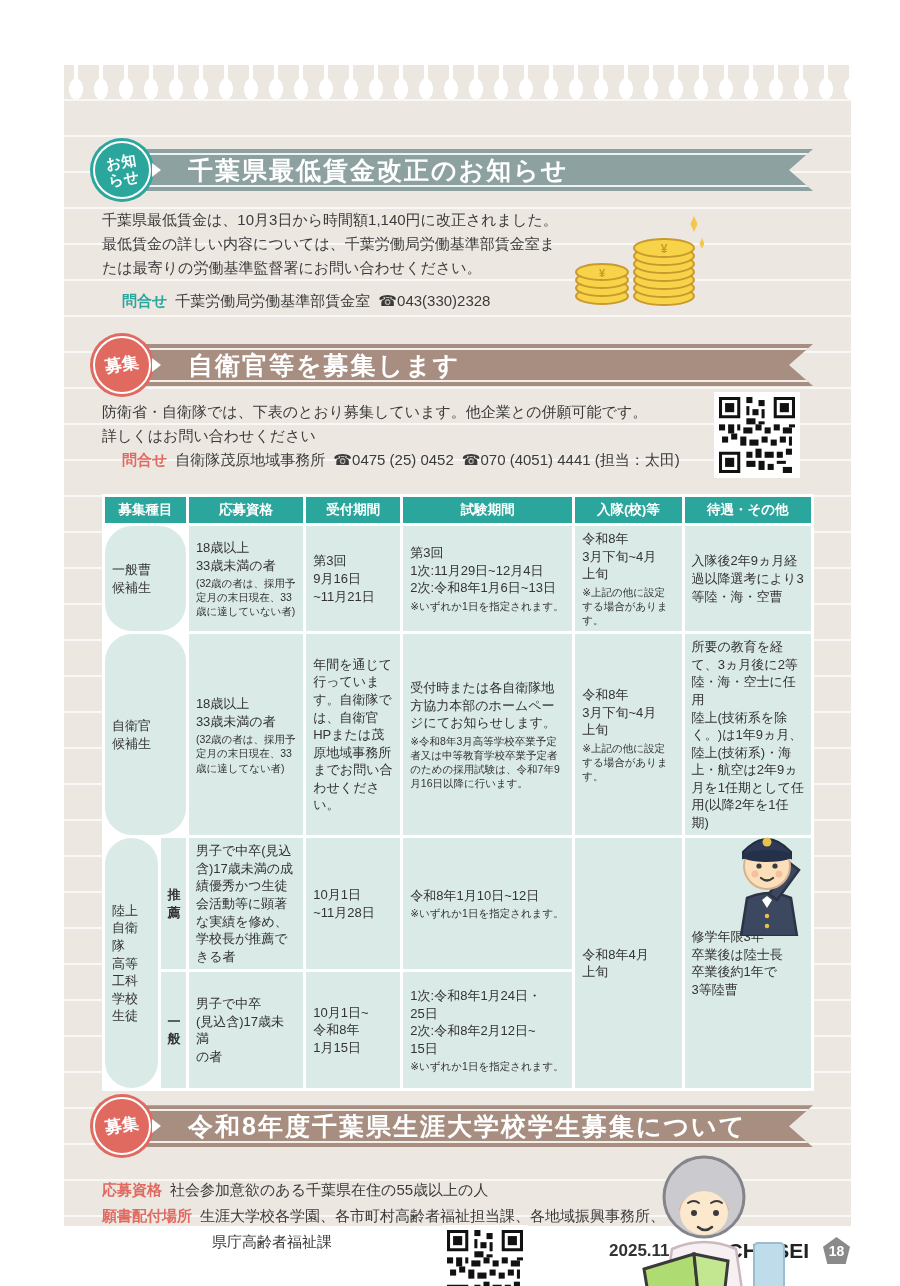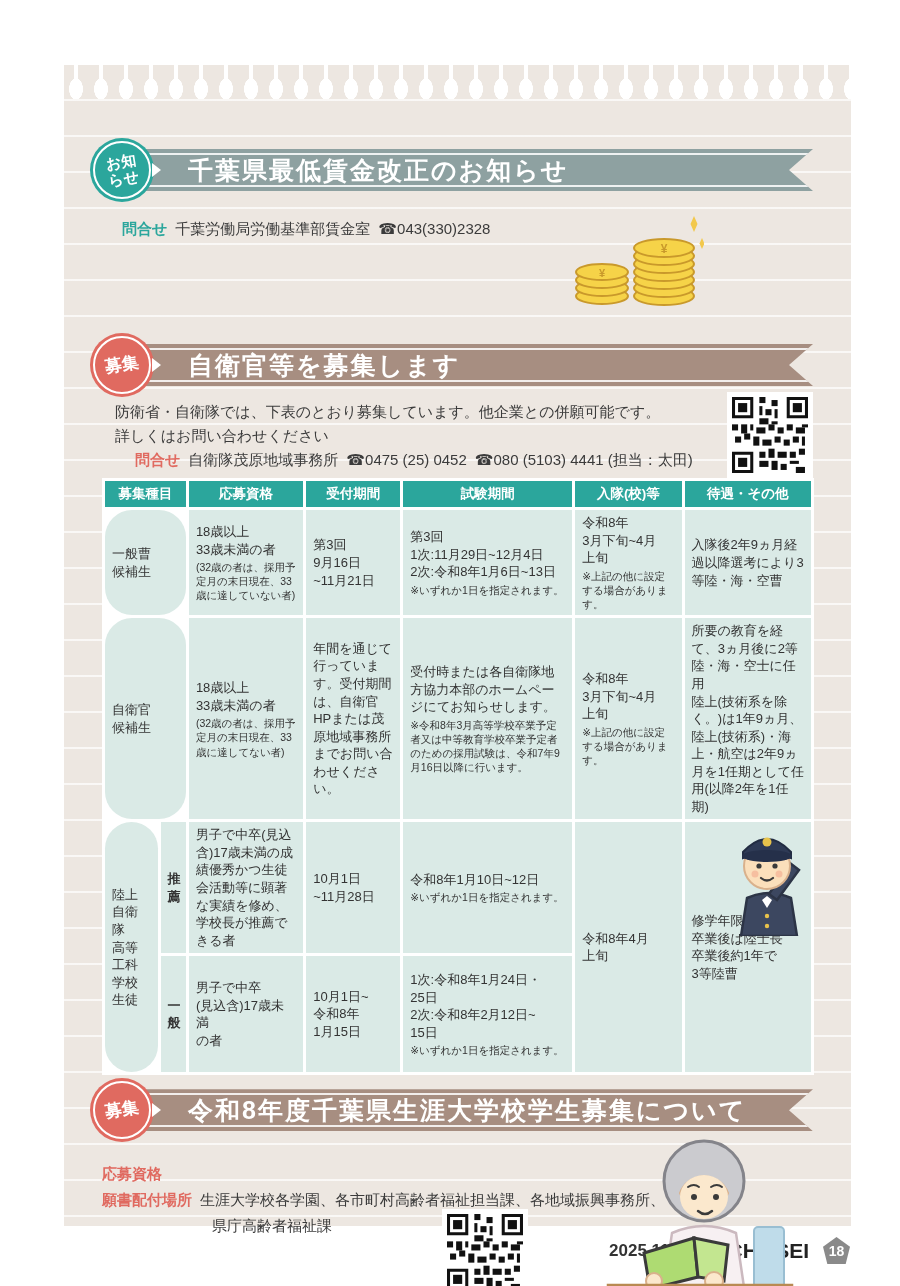--- a/index.html
+++ b/index.html
@@ -43,26 +43,26 @@
   .lbl-red { color:#E06A60; font-weight:bold; }
 
   .s1-row { display:flex; margin-top:17px; }
   .s1-left { width:458px; }
   .qrbox { background:#fff; padding:5px; width:86px; height:86px; }
   .qrbox svg { width:76px; height:76px; display:block; }
   .qr-label { font-size:13px; color:#3b3b3b; text-align:center; margin-top:6px; white-space:nowrap; }
   .s1-qr { margin-left:12px; width:100px; }
   .coins { margin-left:12px; margin-top:6px; }
 
-  .s2-row { display:flex; margin-top:14px;justify-content:flex-end; }
+  .s2-row { display:flex; margin-top:14px; }
   .s2-left { width:600px; }
   .s2-qr { margin-left:12px; margin-top:-8px; }
 
   
-  table.jsdf { border-collapse:separate; border-spacing:3px; background:#fff; width:712px; margin-top:0; table-layout:fixed; }
+  table.jsdf { border-collapse:separate; border-spacing:3px; background:#fff; width:712px; margin-top:16px; table-layout:fixed; }
   table.jsdf td, table.jsdf th { background:#DAEAE6; font-size:13px; color:#333; padding:4px 7px; vertical-align:middle; line-height:1.35; text-align:left; }
   table.jsdf th { background:#2BA69C; color:#fff; font-size:13.5px; font-weight:bold; text-align:center; padding:4px 2px; }
   td.cat { background:#2BA69C; color:#fff; font-weight:normal; text-align:center; font-size:13.5px; line-height:1.7;border-radius:27px; }
   td.sub { background:#2BA69C; color:#fff; font-weight:bold; text-align:center; font-size:13px; line-height:1.5; }
   .note { display:block; font-size:10.5px; line-height:1.35; margin-top:2px; }
   tr.hr { height:26px; } tr.r1 { height:86px; } tr.r2 { height:108px; } tr.r3 { height:118px; } tr.r4 { height:116px; }
 
   .soldier { position:absolute; right:34px; top:743px; z-index:3; }
 
   
@@ -145,20 +145,23 @@
           <span class="badge-text">お知
 らせ</span>
         </div>
         <div class="ribbon grayteal">
           <span class="ribbon-title">千葉県最低賃金改正のお知らせ</span>
         </div>
       </div>
 
       <div class="s1-row">
         <div class="s1-left">
+          <div class="bodytext ml">千葉県最低賃金は、10月3日から時間額1,140円に改正されました。
+最低賃金の詳しい内容については、千葉労働局労働基準部賃金室ま
+たは最寄りの労働基準監督署にお問い合わせください。</div>
           <div class="contact-line">
             <span class="lbl-teal">問合せ</span>
             <span>千葉労働局労働基準部賃金室</span>
             <span>☎043(330)2328</span>
           </div>
         </div>
         <div class="coins">
           <svg width="132" height="96" viewBox="0 0 132 96">
             <g stroke="#C9992B" stroke-width="2" fill="#F6D348">
               <ellipse cx="92" cy="82" rx="30" ry="9"></ellipse>
@@ -193,21 +196,21 @@
       </div>
 
       <div class="s2-row">
         <div class="s2-left">
           <div class="bodytext ml">防衛省・自衛隊では、下表のとおり募集しています。他企業との併願可能です。
 詳しくはお問い合わせください</div>
           <div class="contact-line" style="margin-top:3px">
             <span class="lbl-red">問合せ</span>
             <span>自衛隊茂原地域事務所</span>
             <span>☎0475 (25) 0452</span>
-            <span>☎080 (5103) 4441 (担当：太田)</span>
+            <span>☎070 (4051) 4441 (担当：太田)</span>
           </div>
         </div>
         <div class="s2-qr">
           <div class="qrbox">
               <svg>
                 <use href="#qrsym"></use>
               </svg>
             </div>
         </div>
       </div>
@@ -245,21 +248,21 @@
           <td><span class="ml">令和8年
 3月下旬~4月
 上旬</span><span class="note ml">※上記の他に設定する場合があります。</span></td>
           <td><span class="ml">入隊後2年9ヵ月経過以降選考により3等陸・海・空曹</span></td>
         </tr>
         <tr class="r2">
           <td colspan="2" class="cat ml">自衛官
 候補生</td>
           <td><span class="ml">18歳以上
 33歳未満の者</span><span class="note ml">(32歳の者は、採用予定月の末日現在、33歳に達してない者)</span></td>
-          <td><span class="ml">年間を通じて行っています。受付期間は、自衛官HPまたは茂原地域事務所までお問い合わせください。</span></td>
+          <td><span class="ml">年間を通じて行っています。自衛隊では、自衛官HPまたは茂原地域事務所までお問い合わせください。</span></td>
           <td><span class="ml">受付時または各自衛隊地方協力本部のホームページにてお知らせします。</span><span class="note ml">※令和8年3月高等学校卒業予定者又は中等教育学校卒業予定者のための採用試験は、令和7年9月16日以降に行います。</span></td>
           <td><span class="ml">令和8年
 3月下旬~4月
 上旬</span><span class="note ml">※上記の他に設定する場合があります。</span></td>
           <td><span class="ml">所要の教育を経て、3ヵ月後に2等陸・海・空士に任用
 陸上(技術系を除く。)は1年9ヵ月、陸上(技術系)・海上・航空は2年9ヵ月を1任期として任用(以降2年を1任期)</span></td>
         </tr>
         <tr class="r3">
           <td rowspan="2" class="cat ml">陸上
 自衛隊
@@ -301,20 +304,21 @@
         </div>
         <div class="ribbon brown">
           <span class="ribbon-title">令和8年度千葉県生涯大学校学生募集について</span>
         </div>
       </div>
 
       <div class="s3">
         <div style="height:14px"></div>
         <div class="info-line">
           <span class="lbl-red">応募資格</span>
+          <span>社会参加意欲のある千葉県在住の55歳以上の人</span>
         </div>
         <div class="info-line">
           <span class="lbl-red">願書配付場所</span>
           <span>生涯大学校各学園、各市町村高齢者福祉担当課、各地域振興事務所、</span>
         </div>
         <div class="info-line indent2">
           <span>県庁高齢者福祉課</span>
         </div>
 
         <div class="s3-qr qrbox">

